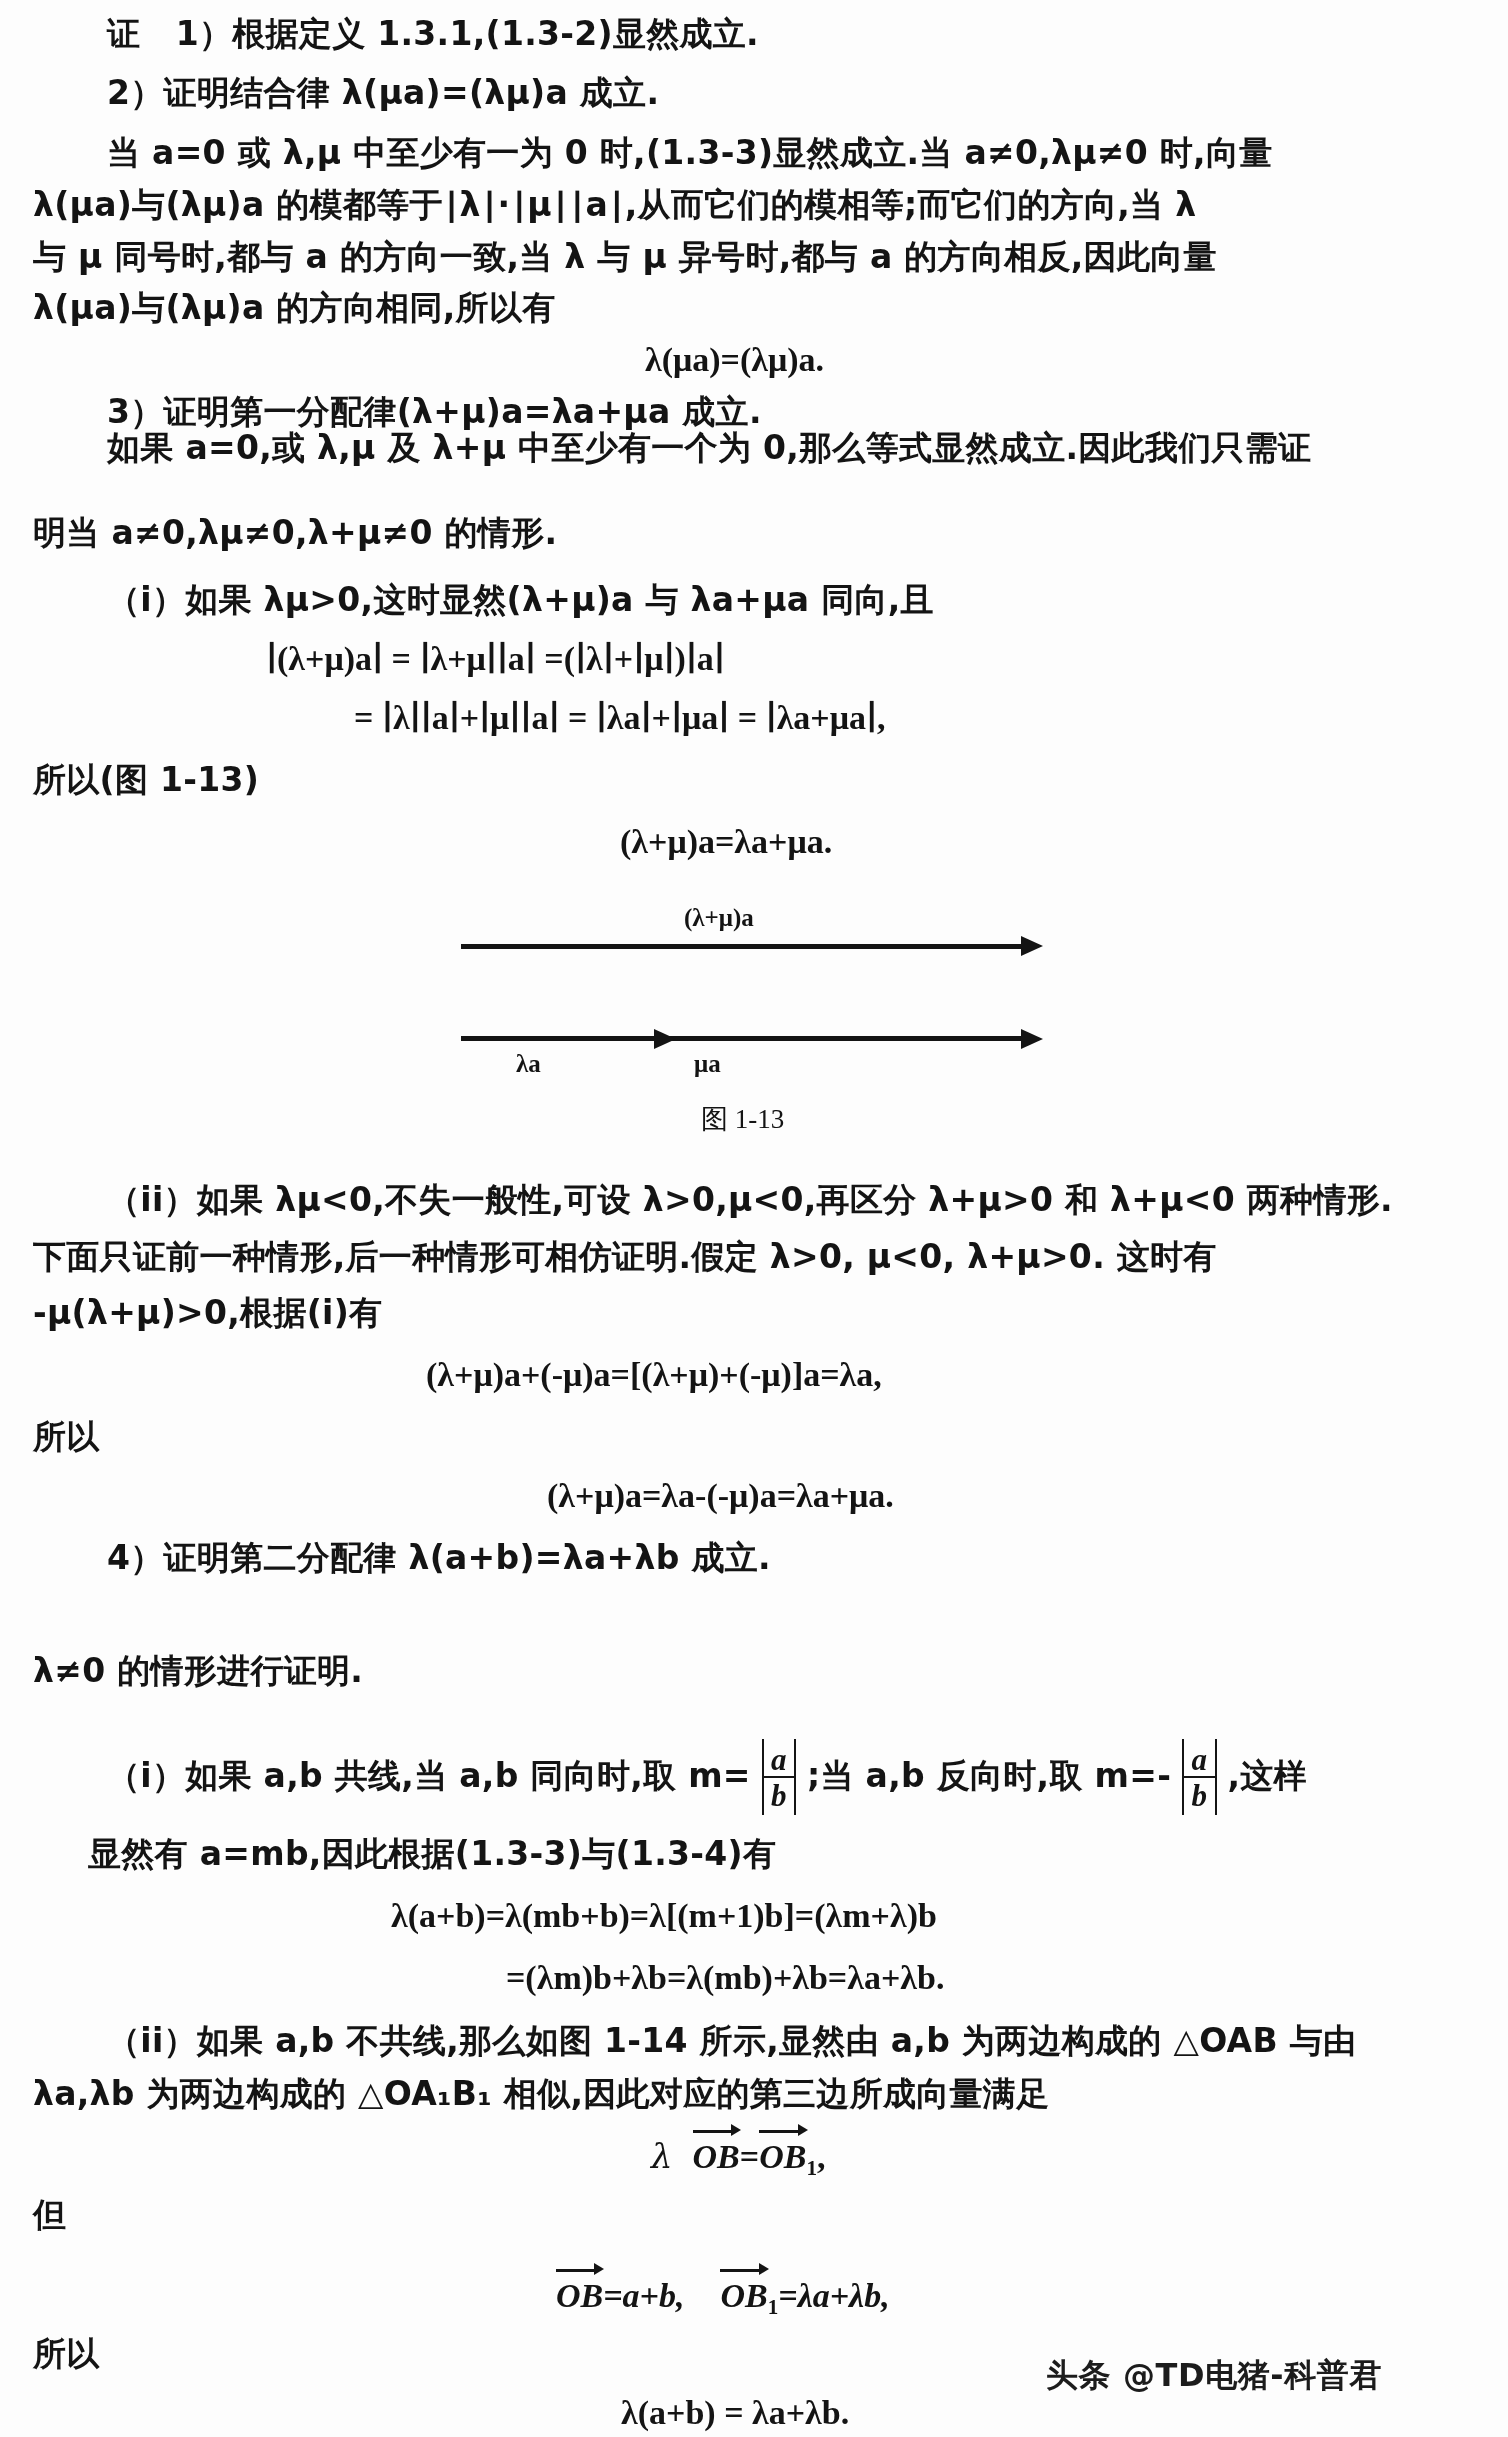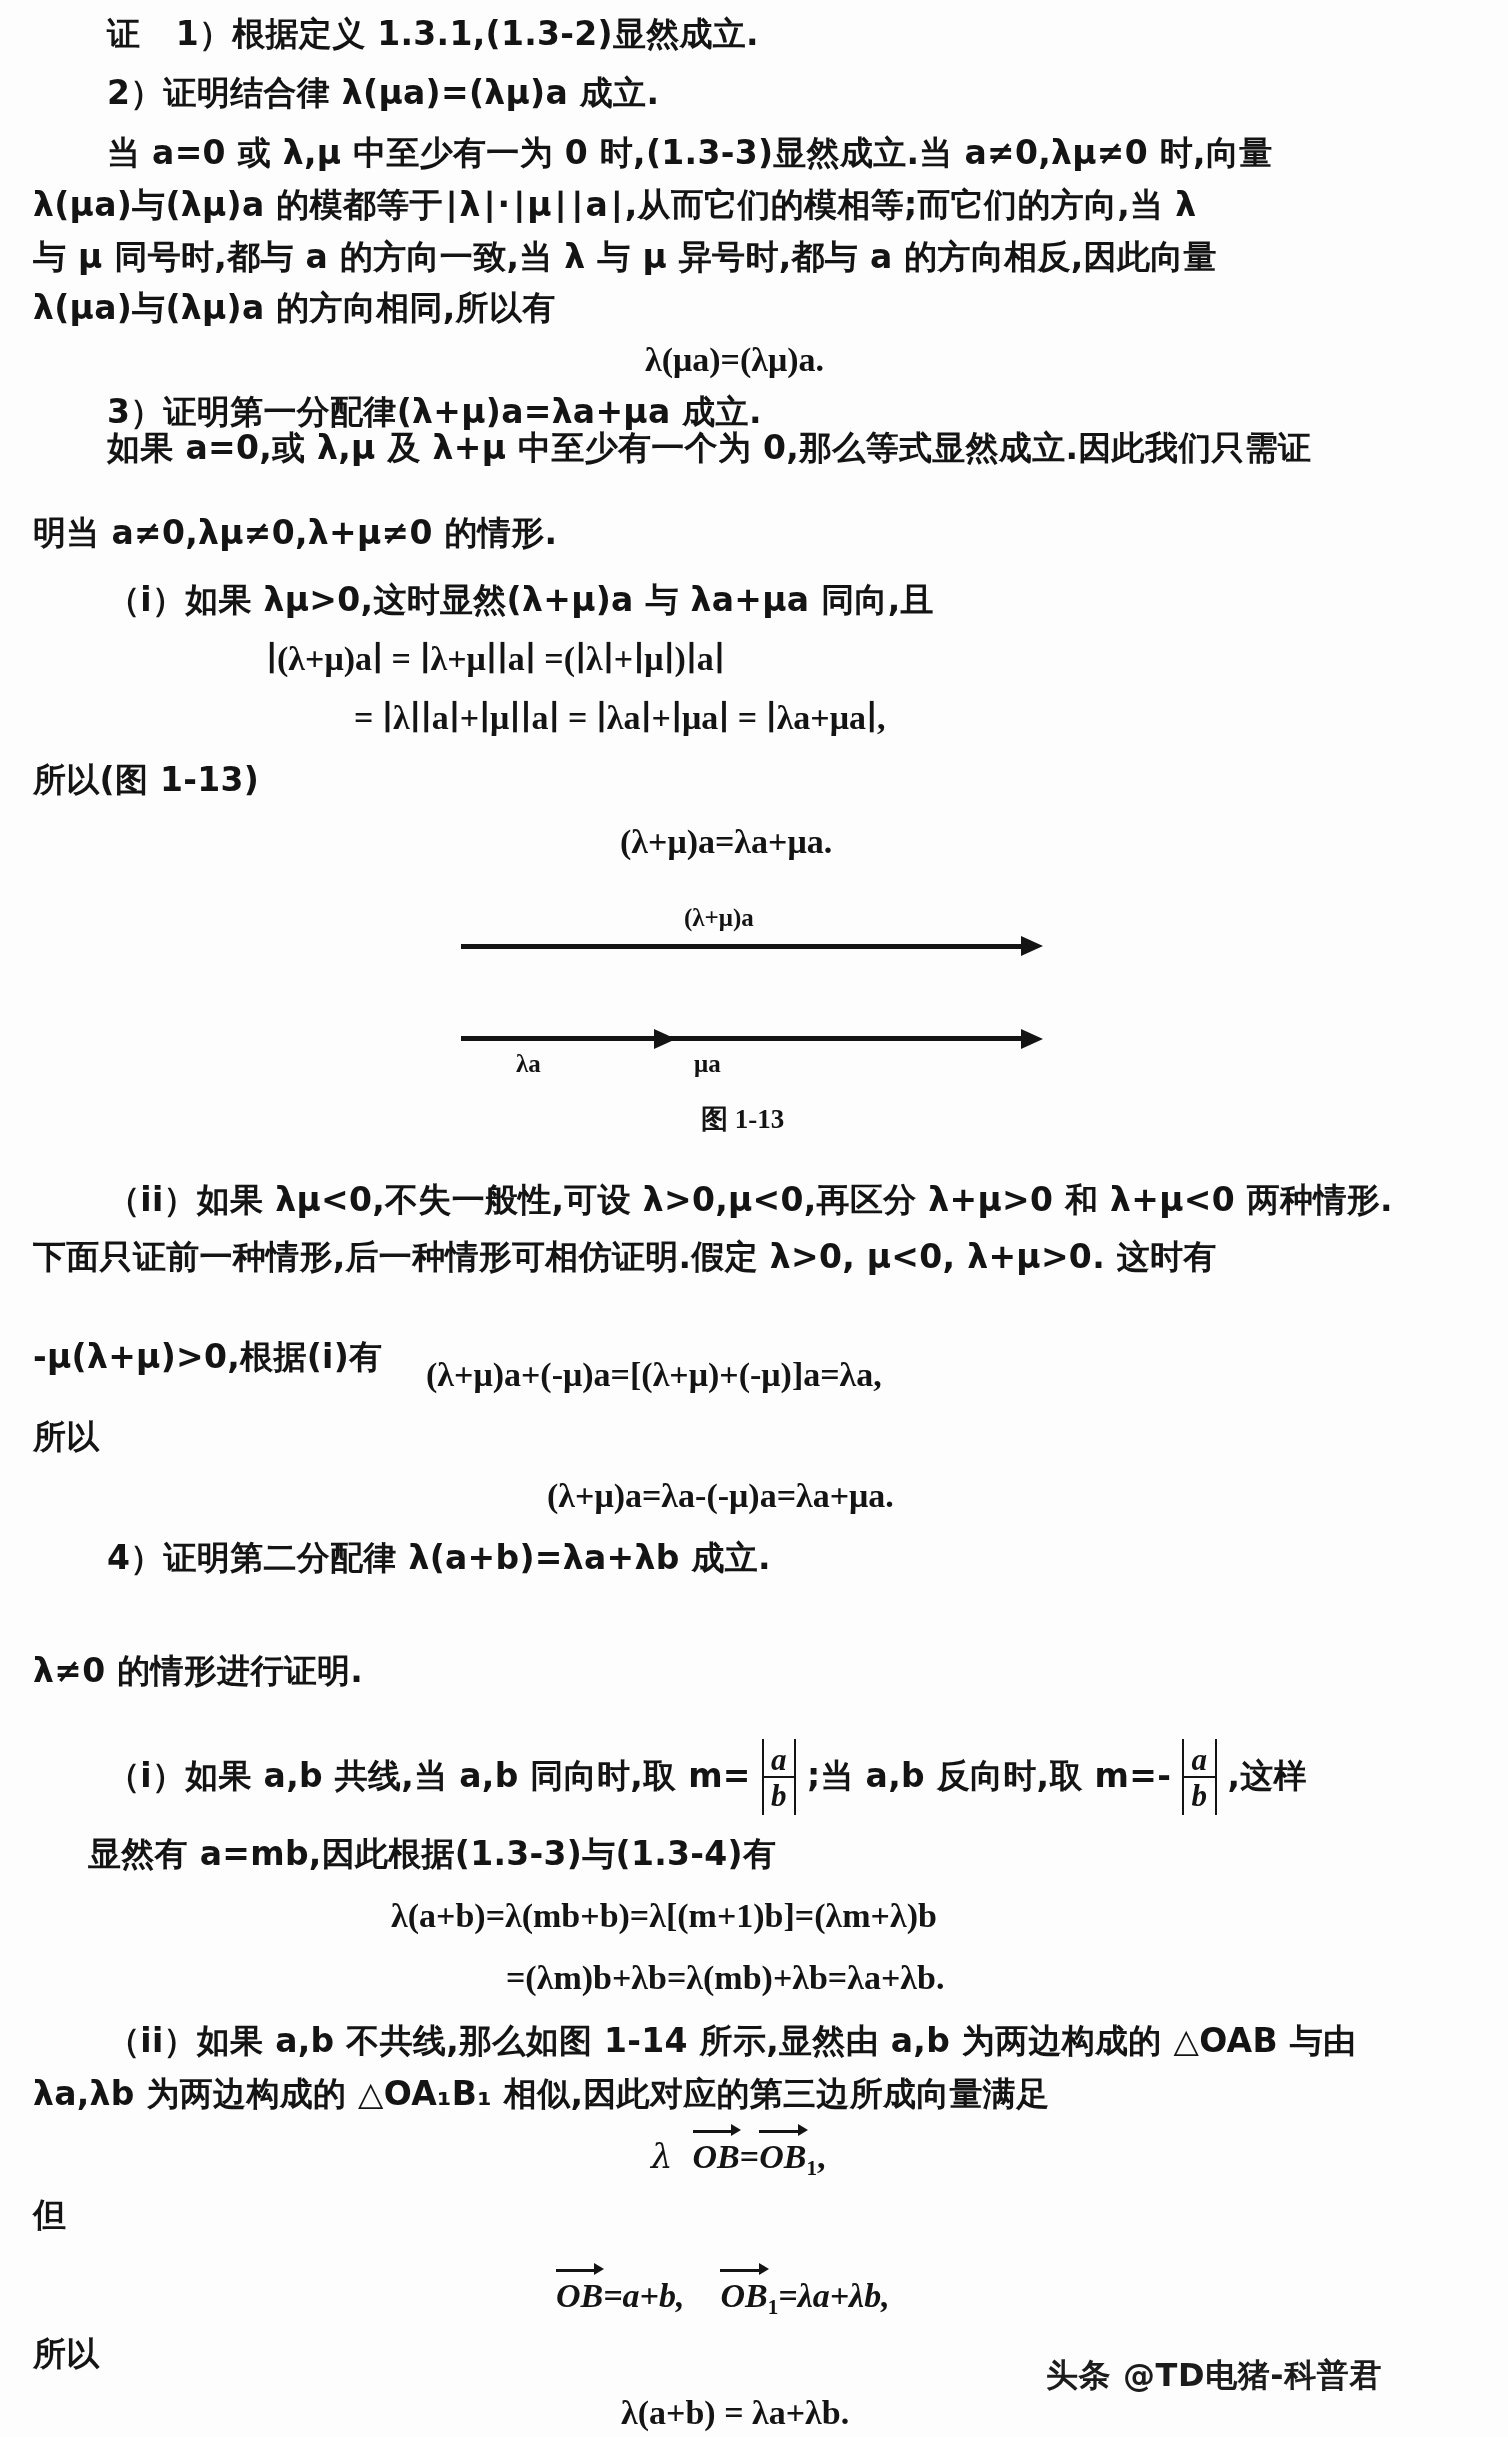--- a/index.html
+++ b/index.html
@@ -154,21 +154,21 @@
     position: absolute;
     white-space: nowrap;
     font-size: 25px;
     font-weight: 600;
     color: #141414;
   }
   .figcaption {
     position: absolute;
     white-space: nowrap;
     font-size: 27px;
-    font-weight: 700;
+    font-weight: 400;
     color: #141414;
     text-align: right;
   }
 
   
   #watermark {
     position: absolute;
     left: 1046px;
     top: 2354px;
     font-family: "DejaVu Sans", "Liberation Sans", sans-serif;
@@ -228,21 +228,21 @@
     <span class="figlabel" style="left:66px; top:151px;">λa</span>
     <span class="figlabel" style="left:244px; top:151px;">μa</span>
   </div>
 
   <div class="figcaption" style="left:701px; top:1101px;">图 1-13</div>
 
   <div class="line han" style="left:107px; top:1183px;">（ii）如果 λμ&lt;0,不失一般性,可设 λ&gt;0,μ&lt;0,再区分 λ+μ&gt;0 和 λ+μ&lt;0 两种情形.</div>
 
   <div class="line han" style="left:33px; top:1240px;">下面只证前一种情形,后一种情形可相仿证明.假定 λ&gt;0, μ&lt;0, λ+μ&gt;0. 这时有</div>
 
-  <div class="line han" style="left:33px; top:1296px;margin-top:44px;">-μ(λ+μ)&gt;0,根据(i)有</div>
+  <div class="line han" style="left:33px; top:1296px;">-μ(λ+μ)&gt;0,根据(i)有</div>
 
   <div class="disp" style="left:426px; top:1358px;">(λ+μ)a+(-μ)a=[(λ+μ)+(-μ)]a=λa,</div>
 
   <div class="line han" style="left:33px; top:1420px;">所以</div>
 
   <div class="disp" style="left:547px; top:1479px;">(λ+μ)a=λa-(-μ)a=λa+μa.</div>
 
   <div class="line han" style="left:107px; top:1541px;">4）证明第二分配律 λ(a+b)=λa+λb 成立.</div>
 
 

